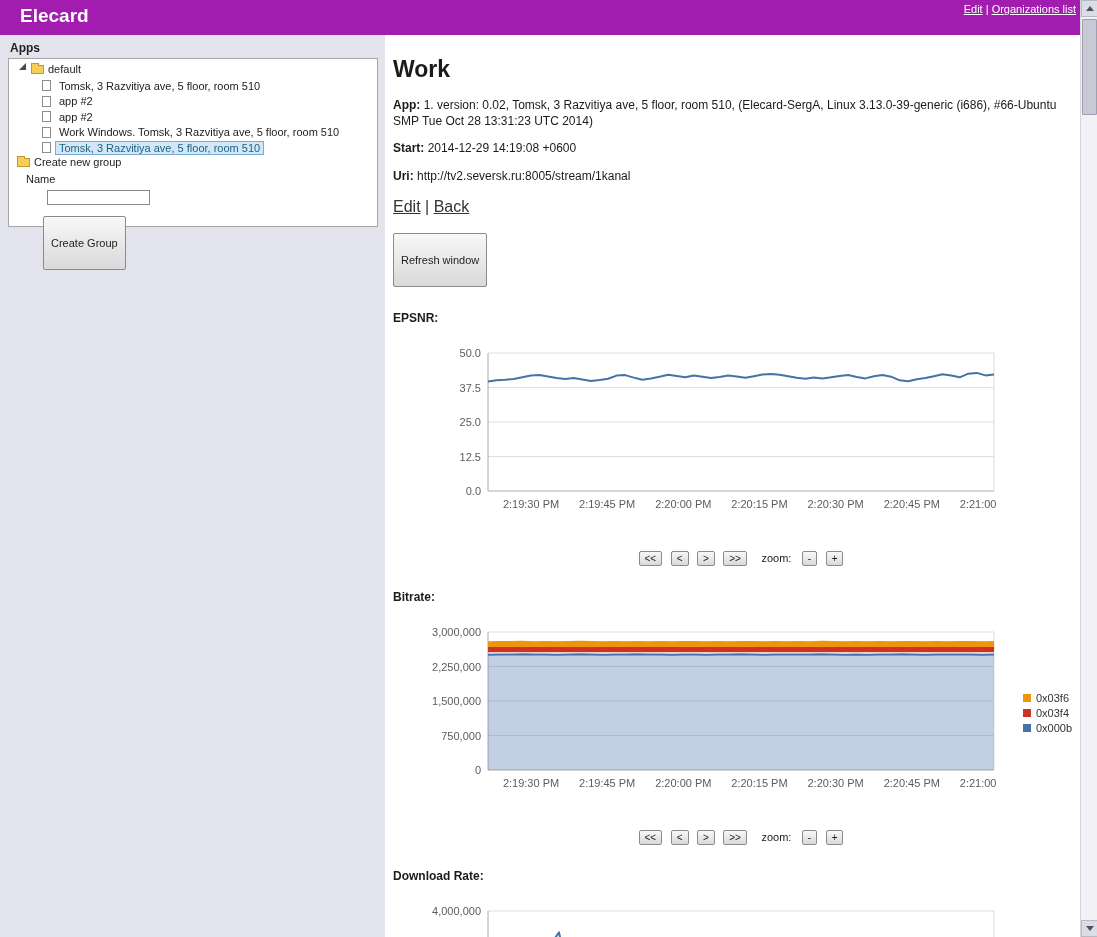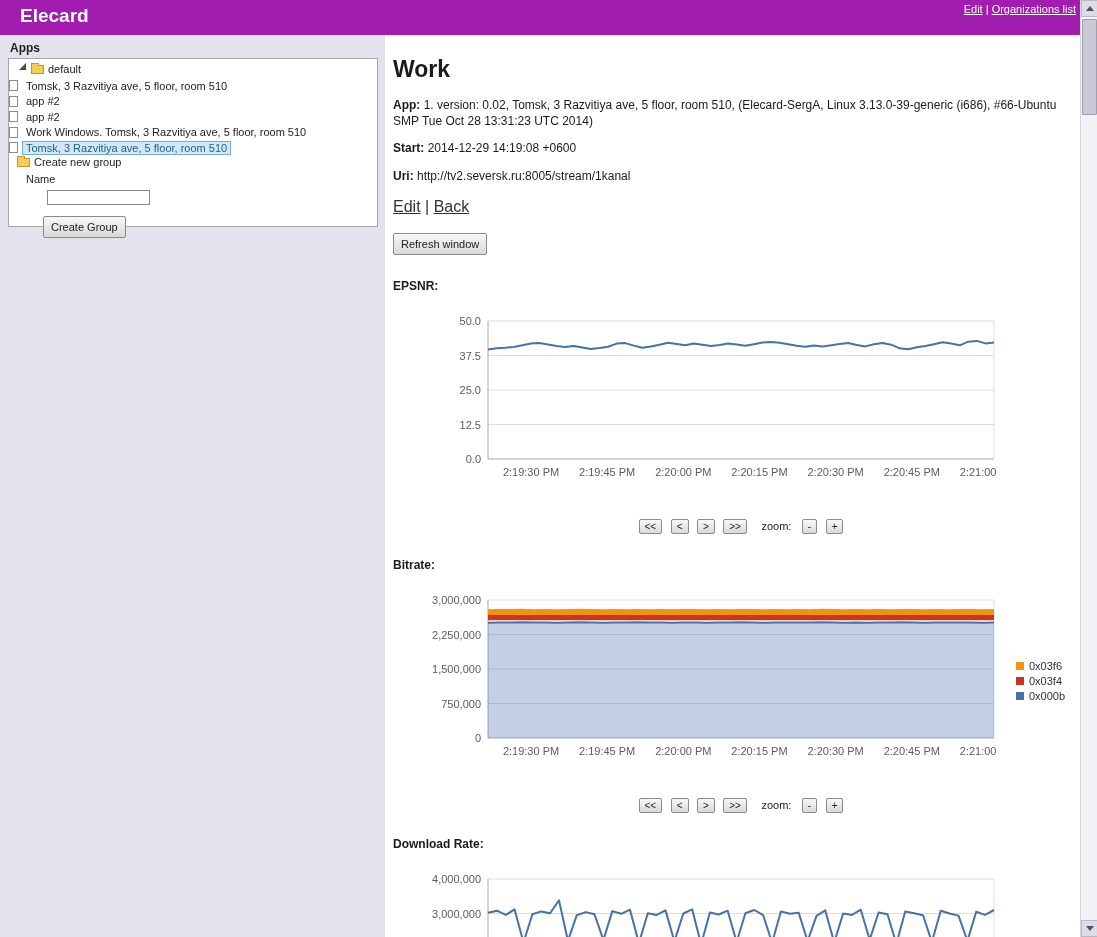--- a/index.html
+++ b/index.html
@@ -15,42 +15,42 @@
 
   
   .sidebar { position:absolute; left:0; top:35px; width:385px; height:902px; background:#e3e3ee; }
   .apps-title { font-size:12px; font-weight:bold; color:#222; margin:6px 0 3px 10px; }
   .tree-panel { margin-left:8px; width:370px; height:169px; background:#ffffff; border:1px solid #a6a6a6; padding-top:4px; }
   .tree-group { display:flex; align-items:flex-start; gap:4px; font-size:11px; color:#222; height:15px; padding-left:10px; }
   .expander { width:0; height:0; border-left:7px solid transparent; border-bottom:7px solid #4a4a4a; margin-right:1px; }
   .folder-icon { position:relative; display:inline-block; width:13px; height:9px; background:#f6cd57; border:1px solid #c09a2e; margin-top:2px; }
   .folder-icon::before { content:""; position:absolute; left:-1px; top:-3px; width:6px; height:2px; background:#f6cd57; border:1px solid #c09a2e; border-bottom:none; }
   .file-icon { display:inline-block; width:9px; height:11px; background:#ffffff; border:1px solid #8d8d8d; }
-  .tree-item { display:flex; align-items:center; gap:4px; font-size:11px; color:#222; height:15.5px; cursor:pointer; }
+  .tree-item { display:flex; align-items:center; gap:4px; font-size:11px; color:#222; height:15.5px; padding-left:33px; cursor:pointer; }
   .tree-item .tree-label { padding:0 3px; border:1px solid transparent; white-space:nowrap; }
   .tree-item.selected .tree-label { background:#d2e8f9; border:1px solid #79aed2; color:#1f6283; }
   .create-row { padding-left:8px; margin-top:0.5px; }
   .name-label { font-size:11px; color:#222; margin:2px 0 2px 17px; }
   .name-input { margin-left:38px; width:103px; height:15px; border:1px solid #8a8a8a; font-size:11px; padding:0 2px; background:#fff; }
-  .btn { font-family:"Liberation Sans", sans-serif; font-size:11px; color:#222; background:linear-gradient(#f8f8f8,#d9d9d9); border:1px solid #8b8b8b; border-radius:2px; padding:4px 7px; cursor:pointer; }
+  .btn { font-family:"Liberation Sans", sans-serif; font-size:11px; color:#222; background:linear-gradient(#f8f8f8,#d9d9d9); border:1px solid #8b8b8b; border-radius:2px; padding:20px 7px; cursor:pointer; }
   .btn-create { display:block; margin:11px 0 0 34px; }
 
   
   .main { position:absolute; left:385px; top:35px; width:695px; height:902px; background:#ffffff; overflow:hidden; padding-left:8px; }
   h1.task-title { font-size:23px; font-weight:bold; color:#1b1b1b; margin:21px 0 14px 0; }
   .info-line { font-size:12px; color:#1b1b1b; line-height:1.35; max-width:688px; margin-bottom:11px; }
   .info-line b { font-weight:bold; }
   .links-line { font-size:16px; color:#333; margin:14px 0 10px 0; }
   .links-line a { color:#333; text-decoration:underline; cursor:pointer; }
   .refresh-btn { margin-top:7px; }
   .section-label { font-size:12px; font-weight:bold; color:#1b1b1b; margin-top:24px; }
   .chart-row { display:flex; align-items:center; margin-top:22px; }
   .chart-svg text { font-family:"Liberation Sans", sans-serif; font-size:11px; fill:#5c5c5c; }
   .legend { margin-left:17px; font-size:11px; color:#333; }
-  .legend-item { display:flex; align-items:center; margin:3px 1px; white-space:nowrap; }
+  .legend-item { display:flex; align-items:center; margin:3px 8px; white-space:nowrap; }
   .legend-item .swatch { display:inline-block; width:8px; height:8px; margin-right:5px; }
   .chart-nav { width:506px; margin-left:95px; margin-top:27px; text-align:center; }
   .nav-btn { font-size:10px; padding:1px 5px; margin:0 2px; }
   .zoom-label { font-size:11px; color:#222; margin:0 4px 0 8px; }
 
   
   .scrollbar { position:absolute; right:0; top:0; width:17px; height:937px; background:#f1f1f6; border-left:1px solid #d5d5de; }
   .sb-btn { position:absolute; left:0; width:17px; height:17px; background:#dcdce6; border:1px solid #b9b9c6; display:flex; align-items:center; justify-content:center; cursor:pointer; }
   .sb-up { top:0; }
   .sb-down { bottom:0; }

